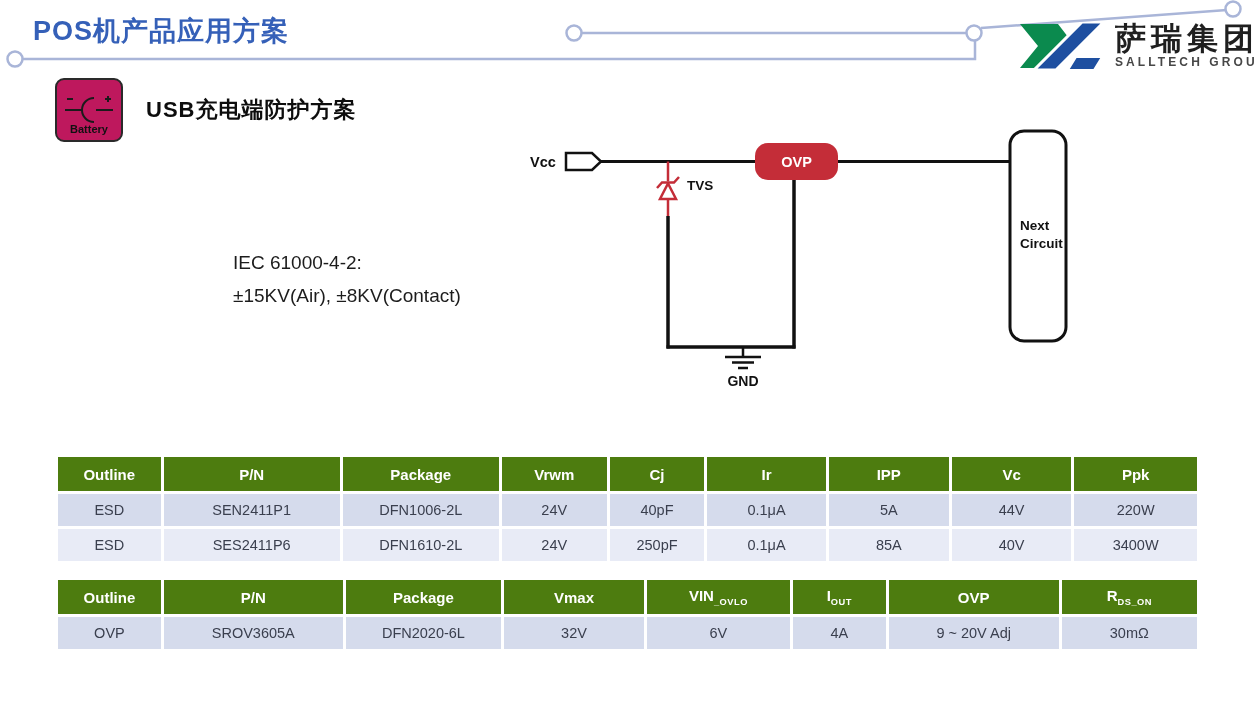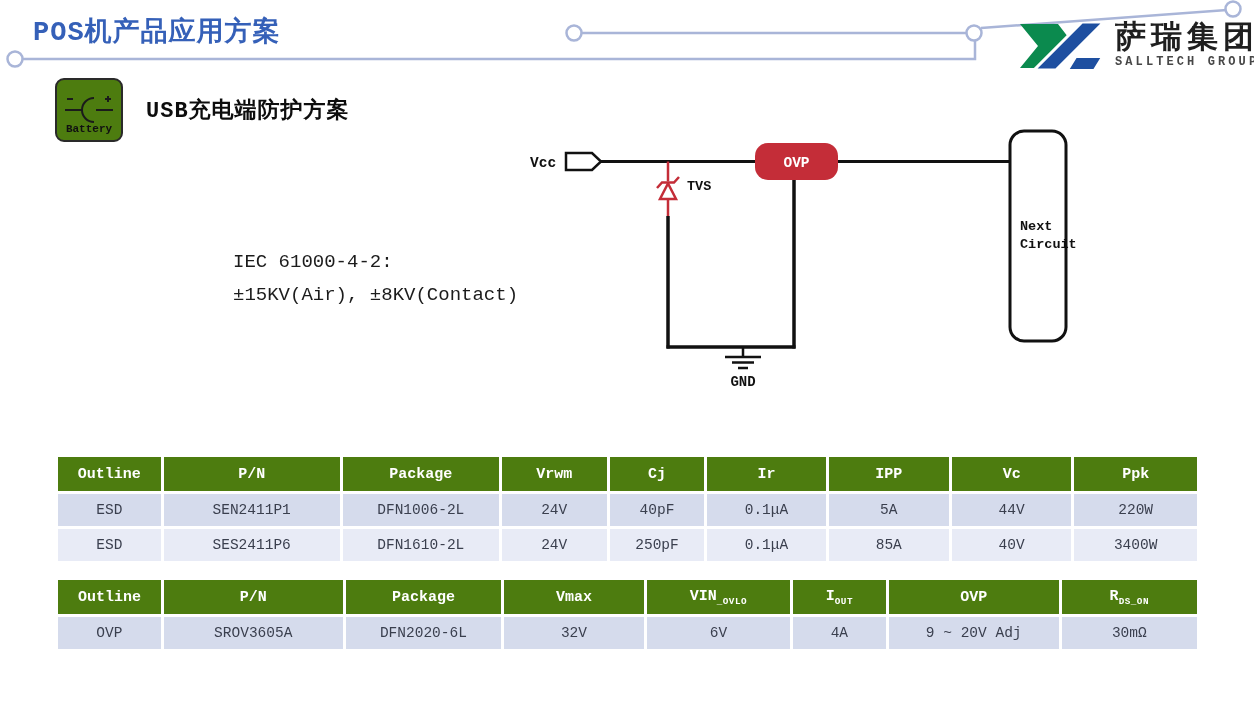--- a/index.html
+++ b/index.html
@@ -1,32 +1,32 @@
 <!DOCTYPE html>
 <html><head>
 <meta charset="utf-8">
 <style>
   html,body{margin:0;padding:0;background:#fff;}
   .slide{position:relative;width:1254px;height:704px;background:#ffffff;overflow:hidden;
-         font-family:Liberation Mono, monospace;color:#1a1a1a;}
+         font-family:Liberation Sans, sans-serif;color:#1a1a1a;}
   .abs{position:absolute;}
 
   
   .page-title{left:33px;top:13px;font-size:27px;font-weight:bold;color:#3560B8;letter-spacing:1px;}
   .decor-svg{left:0;top:0;pointer-events:none;}
 
   
   .logo-wrap{left:1018px;top:22px;display:flex;align-items:flex-start;}
   .logo-text{margin-left:9px;}
   .logo-cn{font-size:31px;font-weight:600;color:#1f1f1f;letter-spacing:5px;line-height:33px;white-space:nowrap;}
   .logo-en{font-size:12px;font-weight:600;color:#474747;letter-spacing:3.1px;line-height:14px;white-space:nowrap;}
 
   
   .battery-box{left:55px;top:78px;width:64px;height:60px;border:2.5px solid #2a2a2a;border-radius:9px;
-               background:#4d7c0f;display:flex;flex-direction:column;align-items:center;justify-content:flex-end;}
+               background:#be185d;display:flex;flex-direction:column;align-items:center;justify-content:flex-end;}
   .battery-label{font-size:11px;font-weight:bold;color:#111;margin-bottom:5px;}
   .section-heading{left:146px;top:95px;font-size:22px;font-weight:bold;color:#0d0d0d;letter-spacing:1px;}
 
   
   .iec-block{left:213px;top:246px;font-size:19px;color:#1c1c1c;line-height:33px;margin-left:20px;}
 
   
   .tbl-wrap{left:55px;width:1145px;}
   .tbl-wrap.t1{top:454px;}
   .tbl-wrap.t2{top:577px;}

